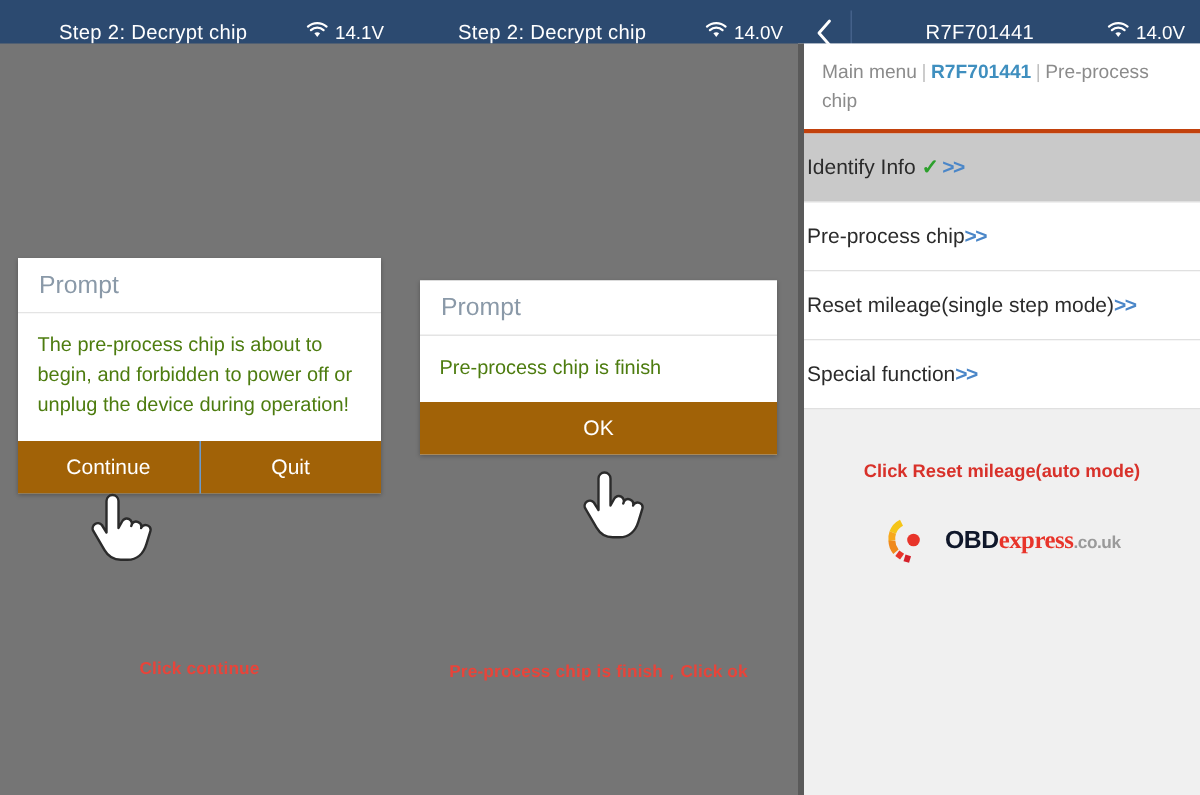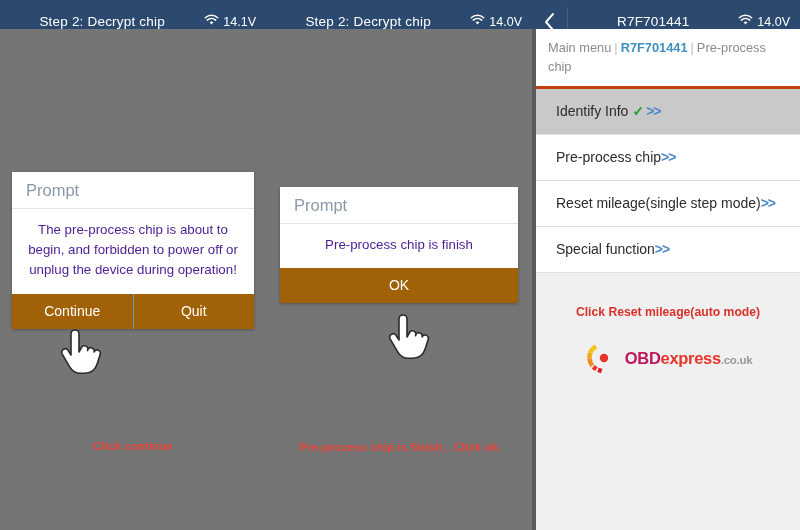--- a/index.html
+++ b/index.html
@@ -79,25 +79,24 @@
   }
   .dlg-title {
     font-size: 16.5px;
     color: #8a99a8;
     padding: 9px 14px 8px 14px;
     border-bottom: 1px solid #e4e4e4;
     background: #ffffff;
   }
   .dlg-body {
     font-size: 13.3px;
-    color: #4c1d95;
+    color: #4d7c0f;
     line-height: 1.52;
     padding: 11px 13px 13px 13px;
     background: #ffffff;
-    text-align: center;
   }
   .dlg-actions {
     display: flex;
     background: #4a80b8;
   }
   .dlg-btn {
     flex: 1;
     text-align: center;
     color: #ffffff;
     font-size: 14px;
@@ -148,55 +147,56 @@
     padding: 9px 12px 10px 12px;
     line-height: 1.5;
     border-bottom: 3px solid #c2410c;
   }
   .breadcrumb .crumb-active { color: #3f8fbf; font-weight: bold; }
   .breadcrumb .crumb-sep { color: #c0c0c0; padding: 0 3px; }
 
   .menu-item {
     font-size: 14px;
     color: #2b2b2b;
-    padding: 14px 12px 15px 20px;
+    padding: 14px 12px 15px 2px;
     border-bottom: 1px solid #e0e0e0;
     background: #ffffff;
     position: relative;
   }
   .menu-item.selected { background: #c9c9c9; }
   .chev { color: #4a86c8; font-weight: bold; letter-spacing: -1px; }
   .check { color: #2ca02c; font-weight: bold; padding: 0 2px 0 4px; }
 
   .panel-note {
     text-align: center;
     color: #d8312a;
     font-size: 12.2px;
     font-weight: bold;
-    padding: 32px 8px 0 8px;
+    padding: 22px 8px 0 8px;
     background: #f0f0f0;
+    margin-top: 12px;
   }
 
   .logo-row {
     display: flex;
     align-items: center;
     justify-content: center;
     padding-top: 22px;
     background: #f0f0f0;
     gap: 1px;
   }
   .logo-mark { width: 40px; height: 34px; }
   .logo-mark svg { display: block; }
   .logo-text {
     font-size: 16.5px;
     font-weight: bold;
     letter-spacing: -.3px;
   }
-  .logo-text .lt-bd { color: #be185d; }
-  .logo-text .lt-express { color: #e8342a; }
+  .logo-text .lt-bd { color: #0f172a; }
+  .logo-text .lt-express { color: #e8342a; font-family: Liberation Serif, serif; }
   .logo-tld { color: #9a9a9a; font-size: 11.5px; font-weight: bold; }
 </style>
 </head>
 <body>
 
 <div class="panel" id="panel-1">
 
   <div class="statusbar">
     <div class="sb-title">Step 2: Decrypt chip</div>
     <div class="sb-volt">

